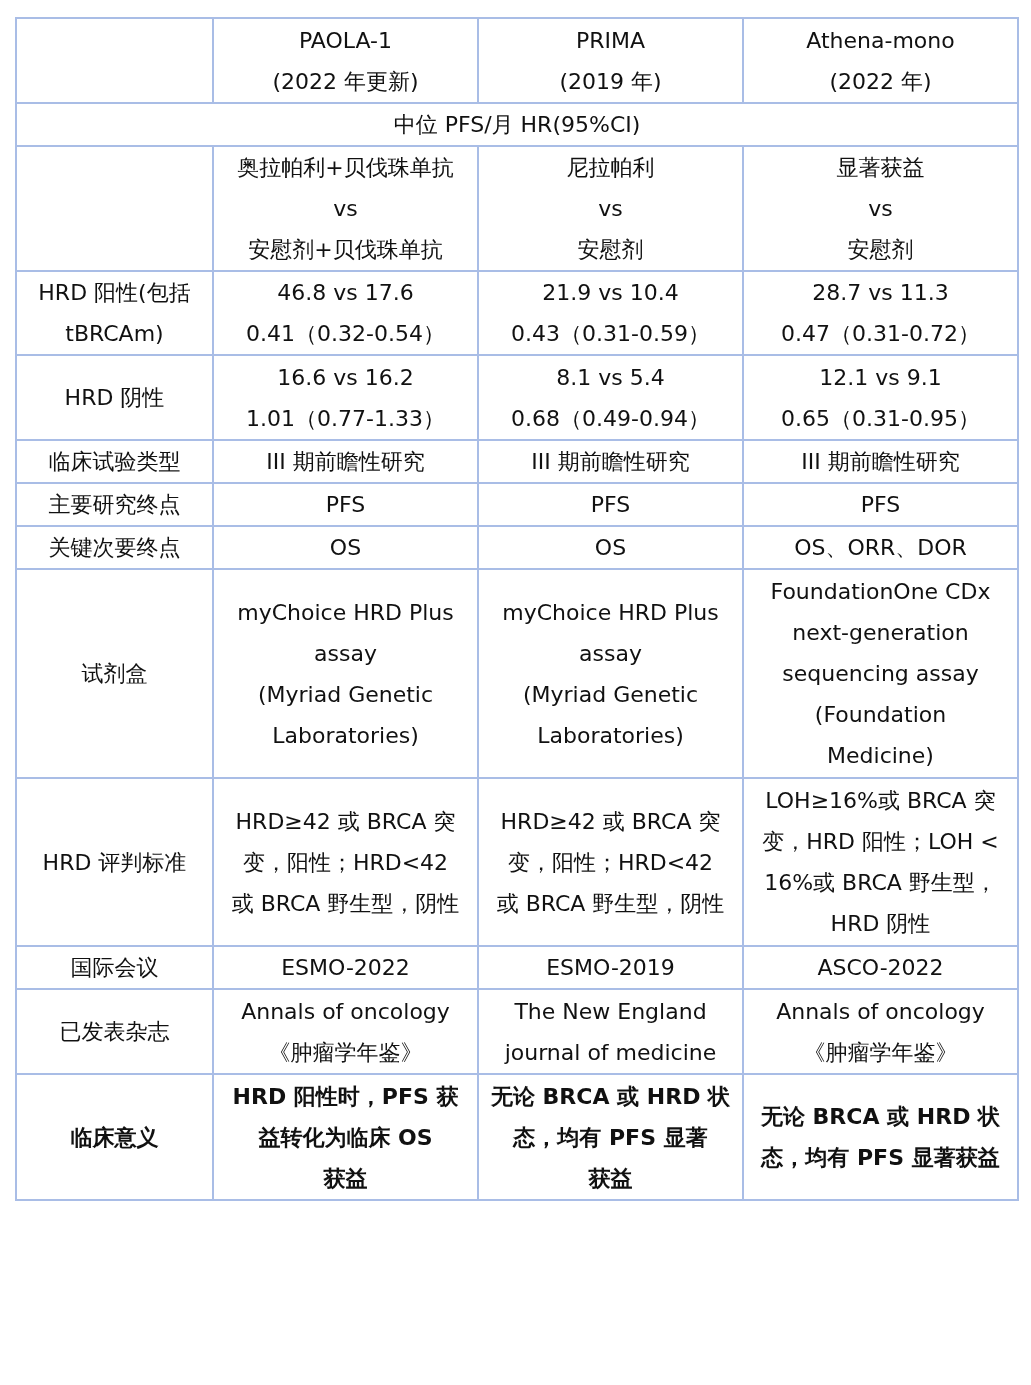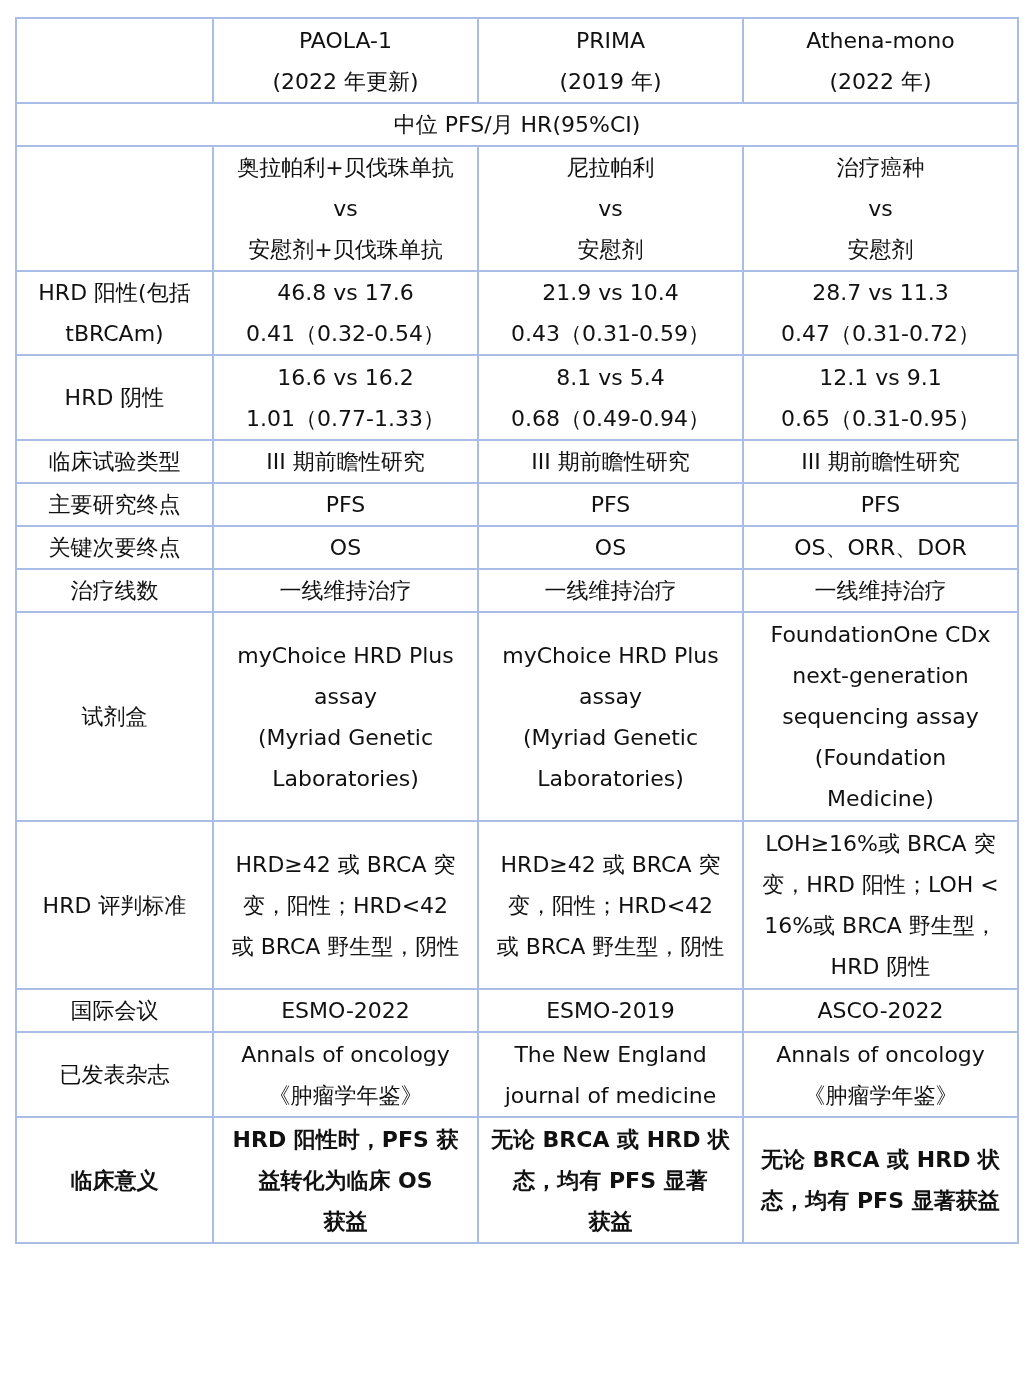--- a/index.html
+++ b/index.html
@@ -48,21 +48,21 @@
         <span class="line">奥拉帕利+贝伐珠单抗</span>
         <span class="line">vs</span>
         <span class="line">安慰剂+贝伐珠单抗</span>
       </td>
       <td>
         <span class="line">尼拉帕利</span>
         <span class="line">vs</span>
         <span class="line">安慰剂</span>
       </td>
       <td>
-        <span class="line">治疗癌种</span>
+        <span class="line">显著获益</span>
         <span class="line">vs</span>
         <span class="line">安慰剂</span>
       </td>
     </tr>
   </tbody>
   <tbody id="data-rows">
       <tr style="height: 76px;">
         <td>
           <span class="line">HRD 阳性(包括</span>
           <span class="line">tBRCAm)</span>
@@ -130,34 +130,20 @@
           <span class="line">关键次要终点</span>
         </td>
         <td>
           <span class="line">OS</span>
         </td>
         <td>
           <span class="line">OS</span>
         </td>
         <td>
           <span class="line">OS、ORR、DOR</span>
-        </td>
-      </tr>
-      <tr style="height: 43px;">
-        <td>
-          <span class="line">治疗线数</span>
-        </td>
-        <td>
-          <span class="line">一线维持治疗</span>
-        </td>
-        <td>
-          <span class="line">一线维持治疗</span>
-        </td>
-        <td>
-          <span class="line">一线维持治疗</span>
         </td>
       </tr>
       <tr style="height: 209px;">
         <td>
           <span class="line">试剂盒</span>
         </td>
         <td>
           <span class="line">myChoice HRD Plus</span>
           <span class="line">assay</span>
           <span class="line">(Myriad Genetic</span>

